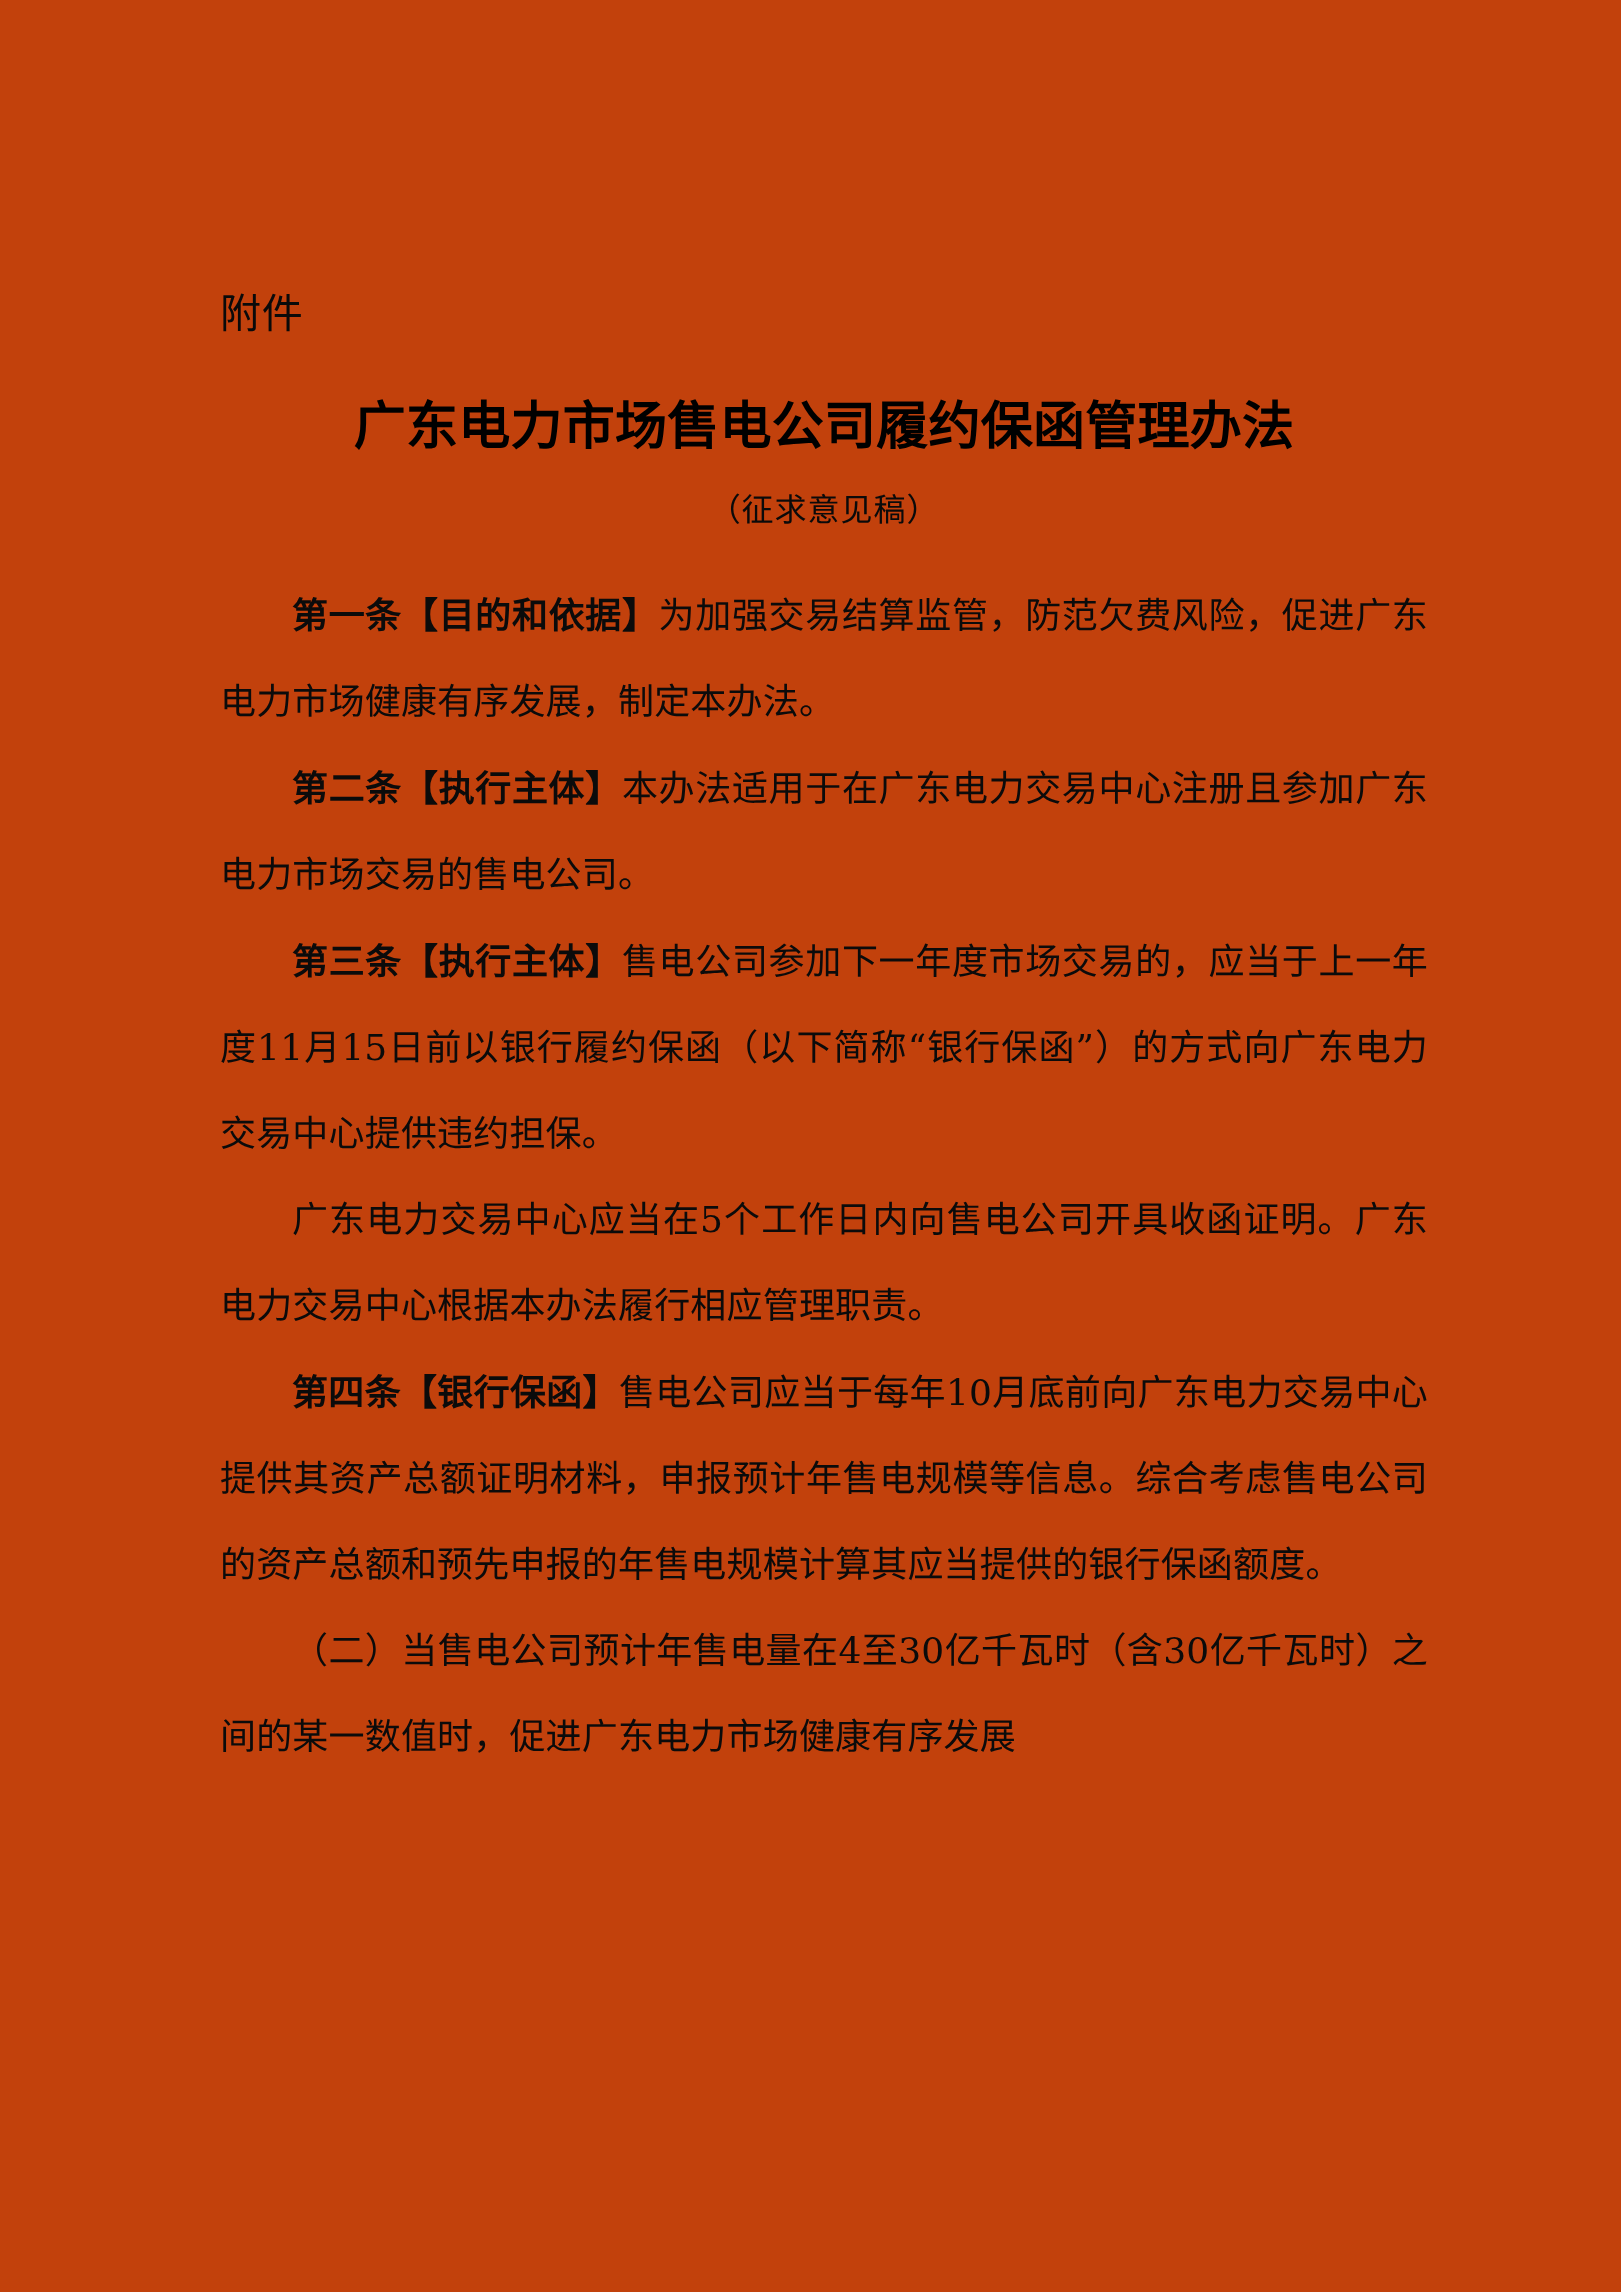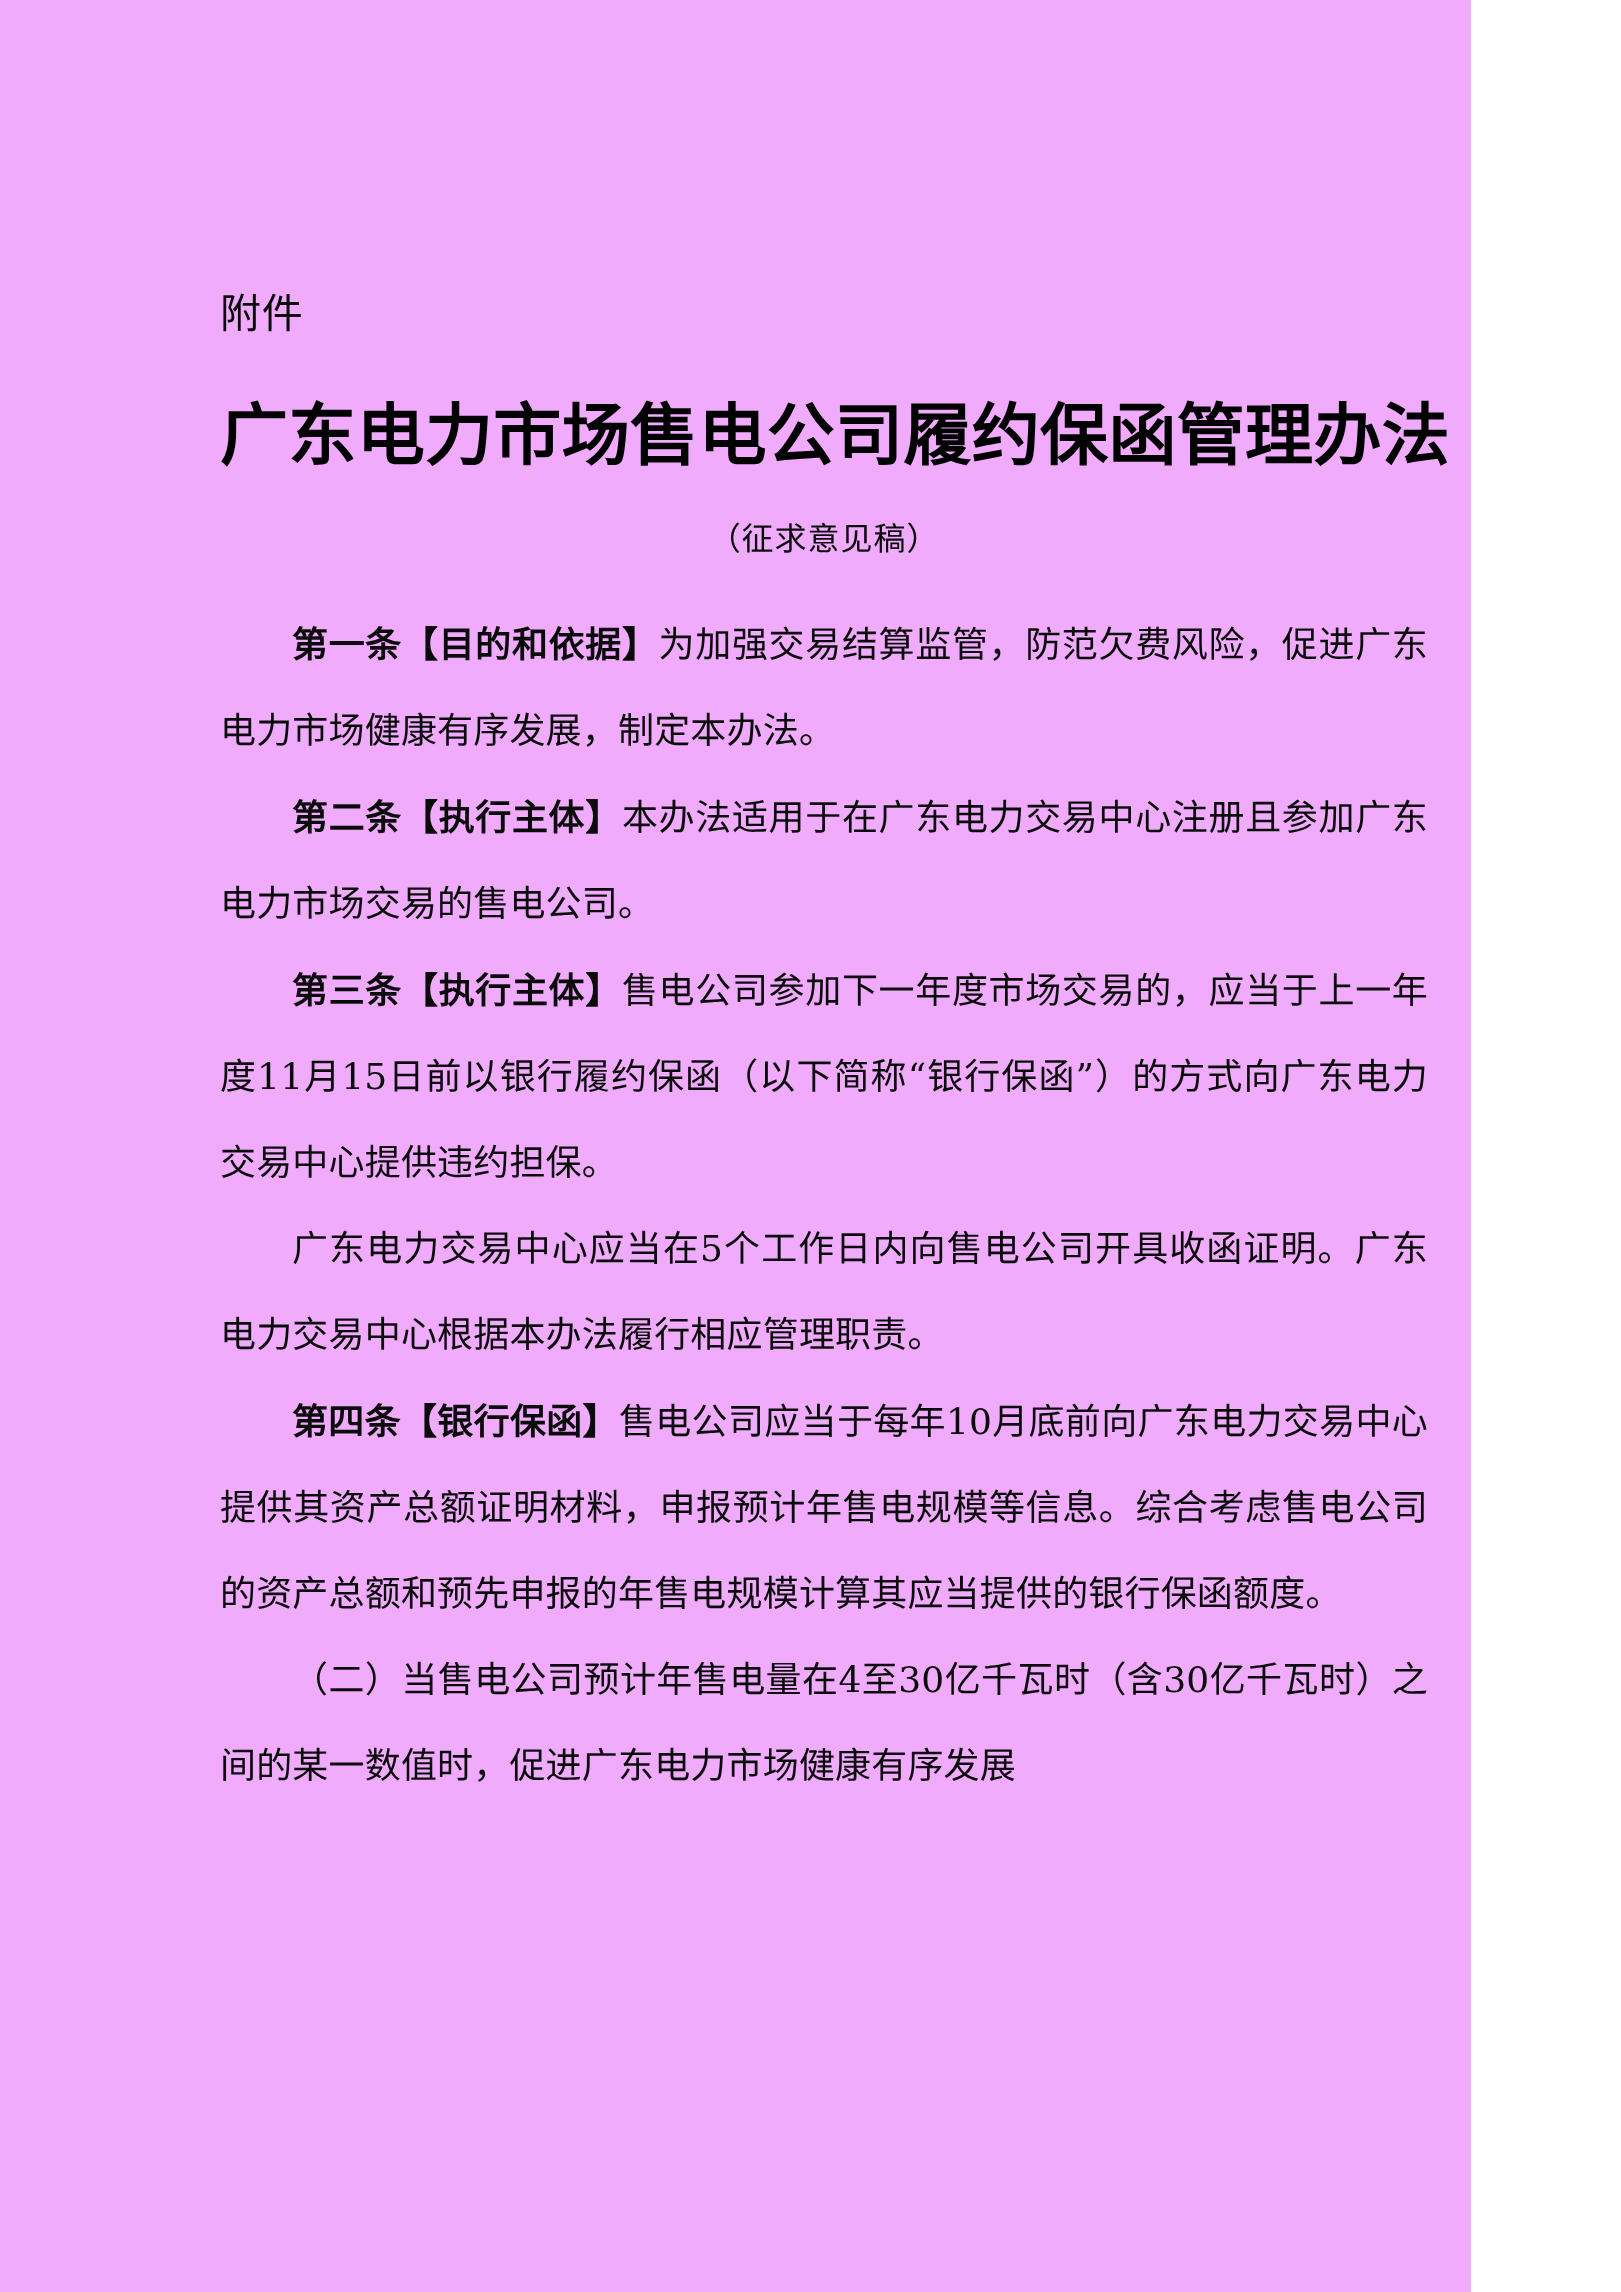--- a/index.html
+++ b/index.html
@@ -4,23 +4,23 @@
 <title>广东电力市场售电公司履约保函管理办法（征求意见稿）</title>
 <style>
   html, body {
     margin: 0;
     padding: 0;
     background: #ffffff;
   }
 
   .page {
     position: relative;
-    width: 1471px;
+    width: 1621px;
     height: 2293px;
-    background: #f0abfc;
+    background: #c2410c;
     overflow: hidden;
     box-sizing: border-box;
   }
 
   .page-body {
     position: absolute;
     left: 220px;
     top: 0;
     width: 1208px;
   }
@@ -32,21 +32,21 @@
     line-height: 1;
     color: #0a0a0a;
     margin-top: 294px;
     letter-spacing: 0.02em;
   }
 
   
   .doc-title {
     font-family: "DejaVu Serif", "Liberation Serif", serif;
     font-weight: 700;
-    font-size: 68px;
+    font-size: 52px;
     line-height: 1.15;
     color: #000000;
     text-align: center;
     margin-top: 61px;
     letter-spacing: 0.005em;
     white-space: nowrap;
   }
 
   
   .doc-subtitle {

